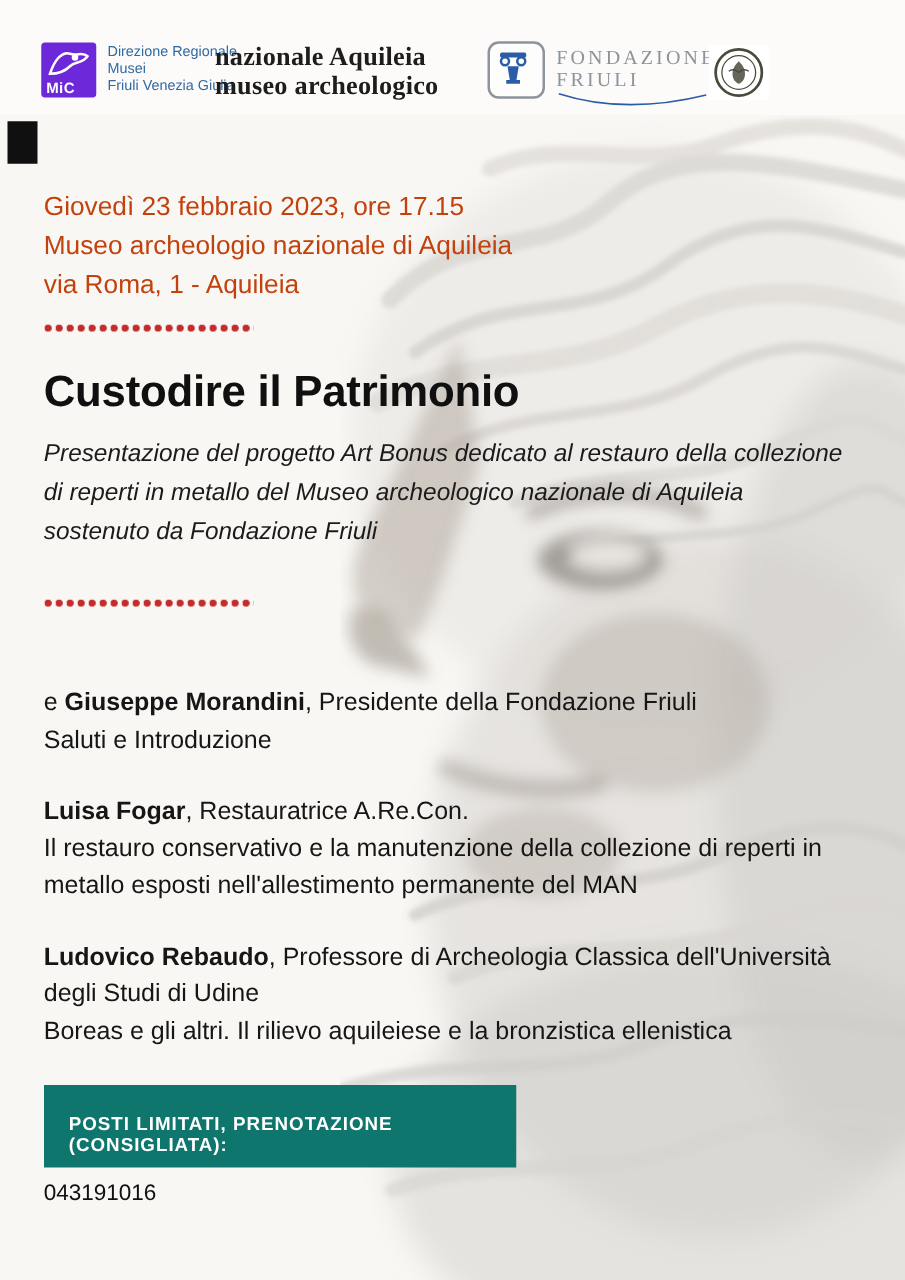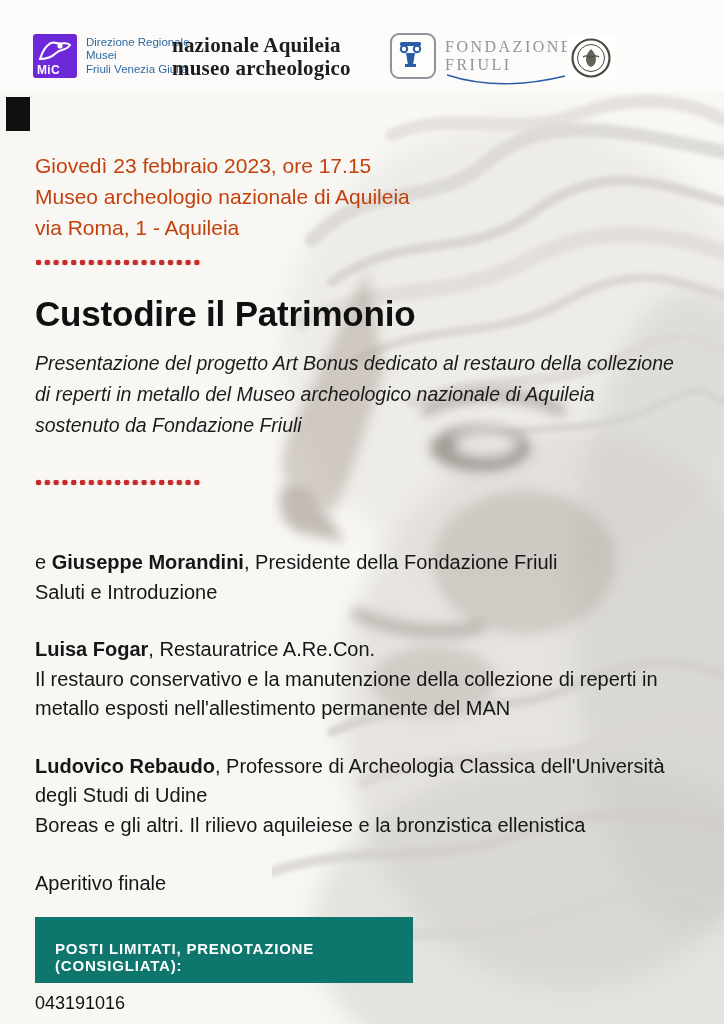--- a/index.html
+++ b/index.html
@@ -217,21 +217,20 @@
       <div><b>Luisa Fogar</b><span>, Restauratrice A.Re.Con.</span></div>
       <div class="talk">Il restauro conservativo e la manutenzione della collezione di reperti in metallo esposti nell'allestimento permanente del MAN</div>
     </div>
 
     <div class="speaker">
       <div><b>Ludovico Rebaudo</b><span>, Professore di Archeologia Classica dell'Università degli Studi di Udine</span></div>
       <div class="talk">Boreas e gli altri. Il rilievo aquileiese e la bronzistica ellenistica</div>
     </div>
   </div>
 
-  <div class="closing">Aperitivo finale</div>
 
   <div class="banner">POSTI LIMITATI, PRENOTAZIONE (CONSIGLIATA):</div>
 
   <div class="contacts">
     <div class="contact-row">
 
       <span>043191016</span>
     </div>
 
   </div>

